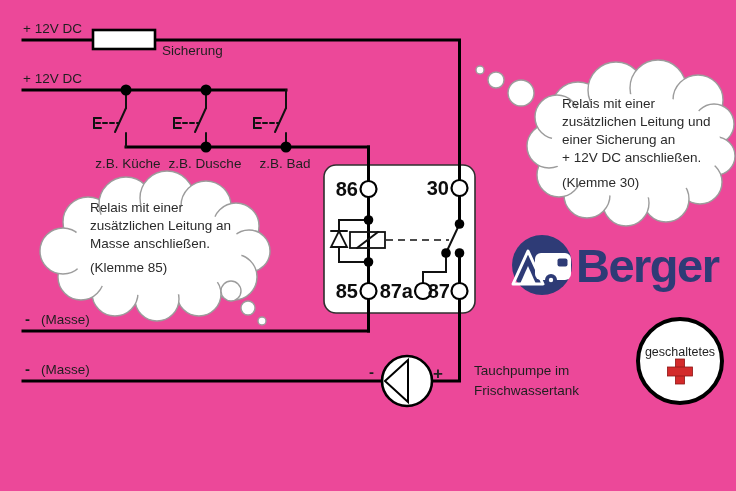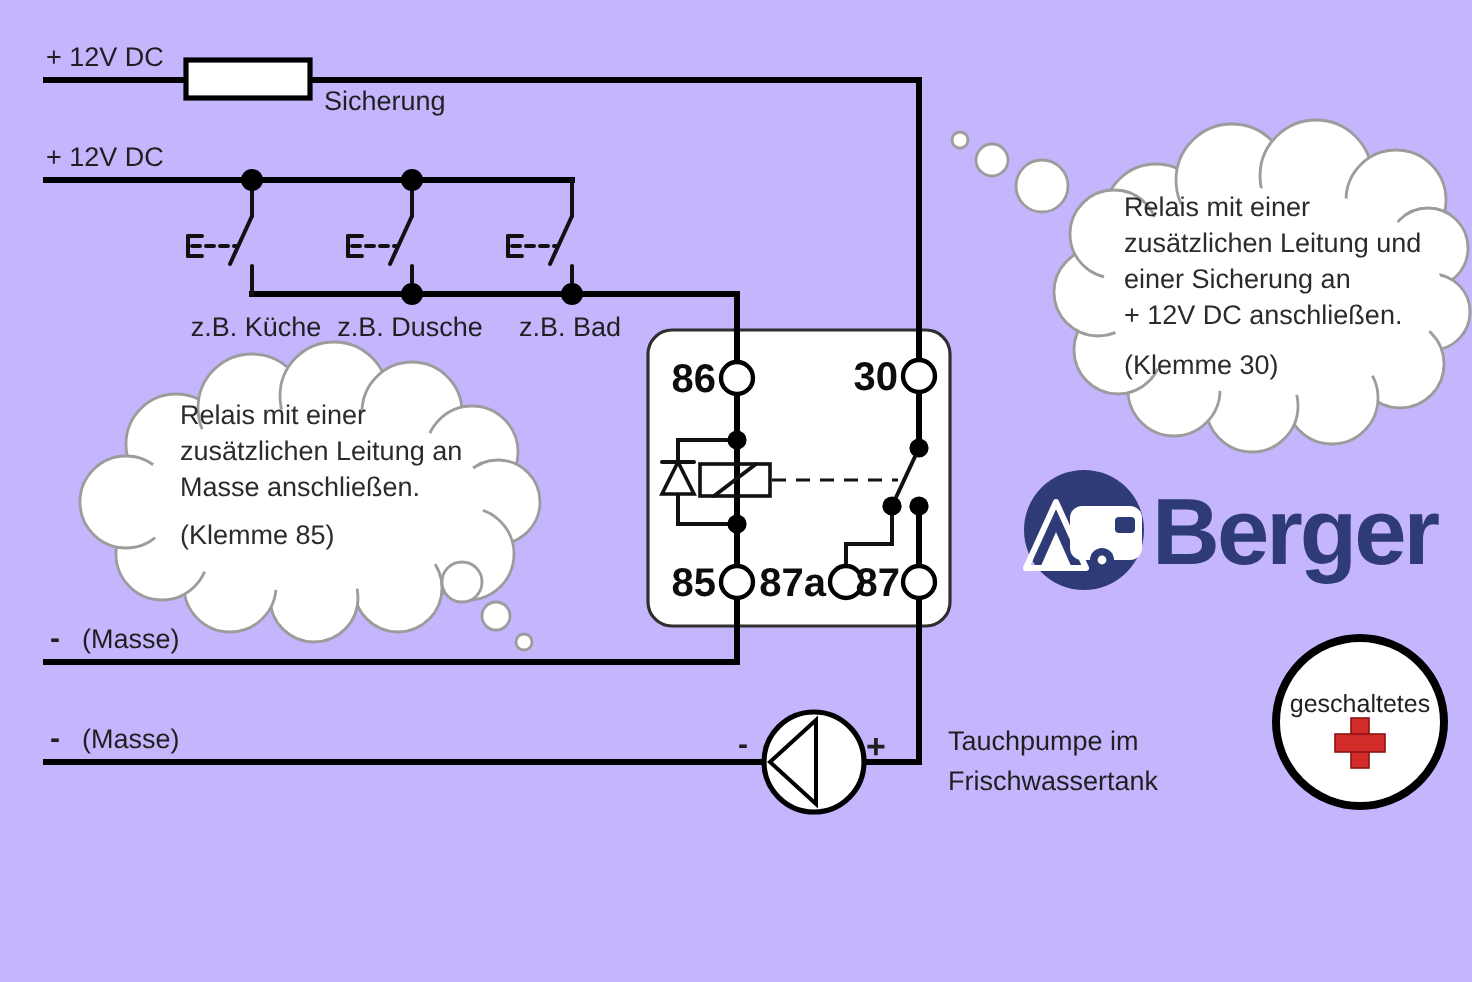--- a/index.html
+++ b/index.html
@@ -1,16 +1,16 @@
 <!DOCTYPE html>
 <html><head>
 <meta charset="utf-8">
 <style>
   html,body{margin:0;padding:0;background:#ffffff;}
-  #stage{position:relative;width:736px;height:491px;background:#c4b5fd;overflow:hidden;
+  #stage{position:relative;width:736px;height:491px;background:#ec4899;overflow:hidden;
          font-family:"Liberation Sans",sans-serif;}
   svg{display:block;}
   text{fill:#1f1f1f;}
   .lbl     {font:13.5px "Liberation Sans",sans-serif;fill:#1f1f1f;}
   .lbl-sm  {font:12.5px "Liberation Sans",sans-serif;fill:#1f1f1f;}
   .note    {font:13.5px "Liberation Sans",sans-serif;fill:#2b2b2b;}
   .term    {font:bold 20px "Liberation Sans",sans-serif;fill:#0d0d0d;}
   .sign    {font:bold 15px "Liberation Sans",sans-serif;fill:#1f1f1f;}
   .sign-lg {font:bold 17px "Liberation Sans",sans-serif;fill:#1f1f1f;}
   .brand-text{font:bold 47px "Liberation Sans",sans-serif;fill:#2e3b76;letter-spacing:-1.5px;}

